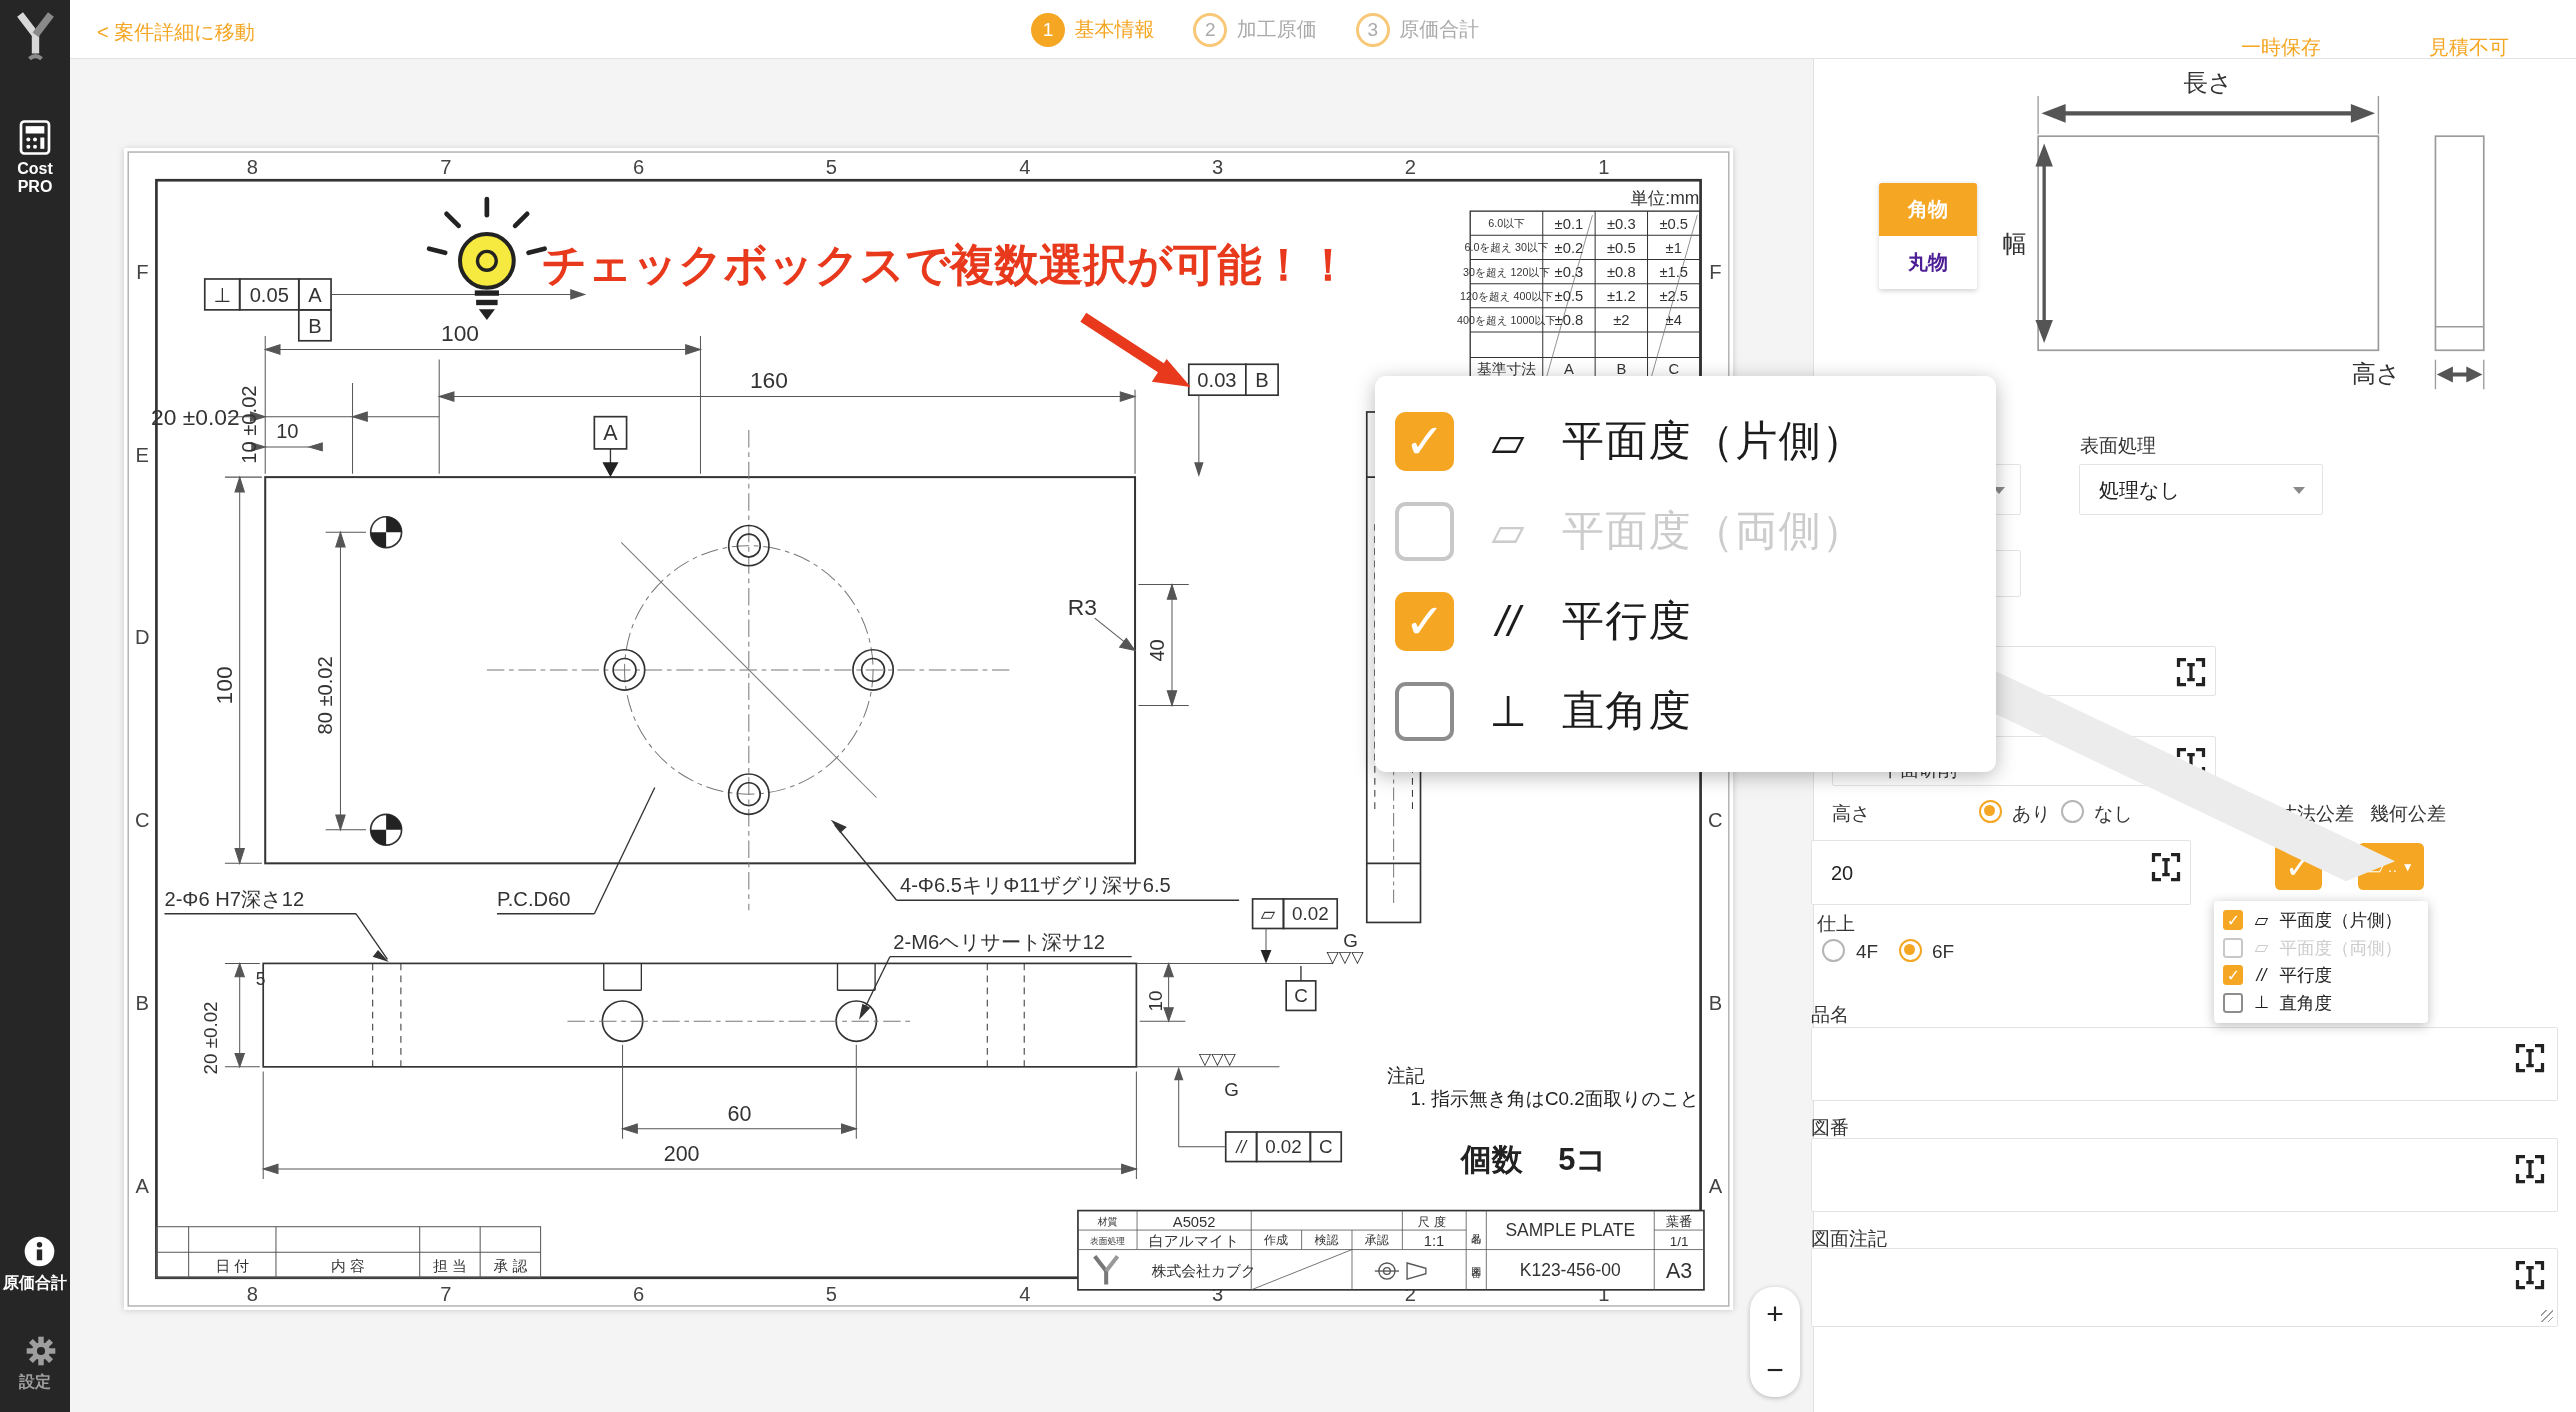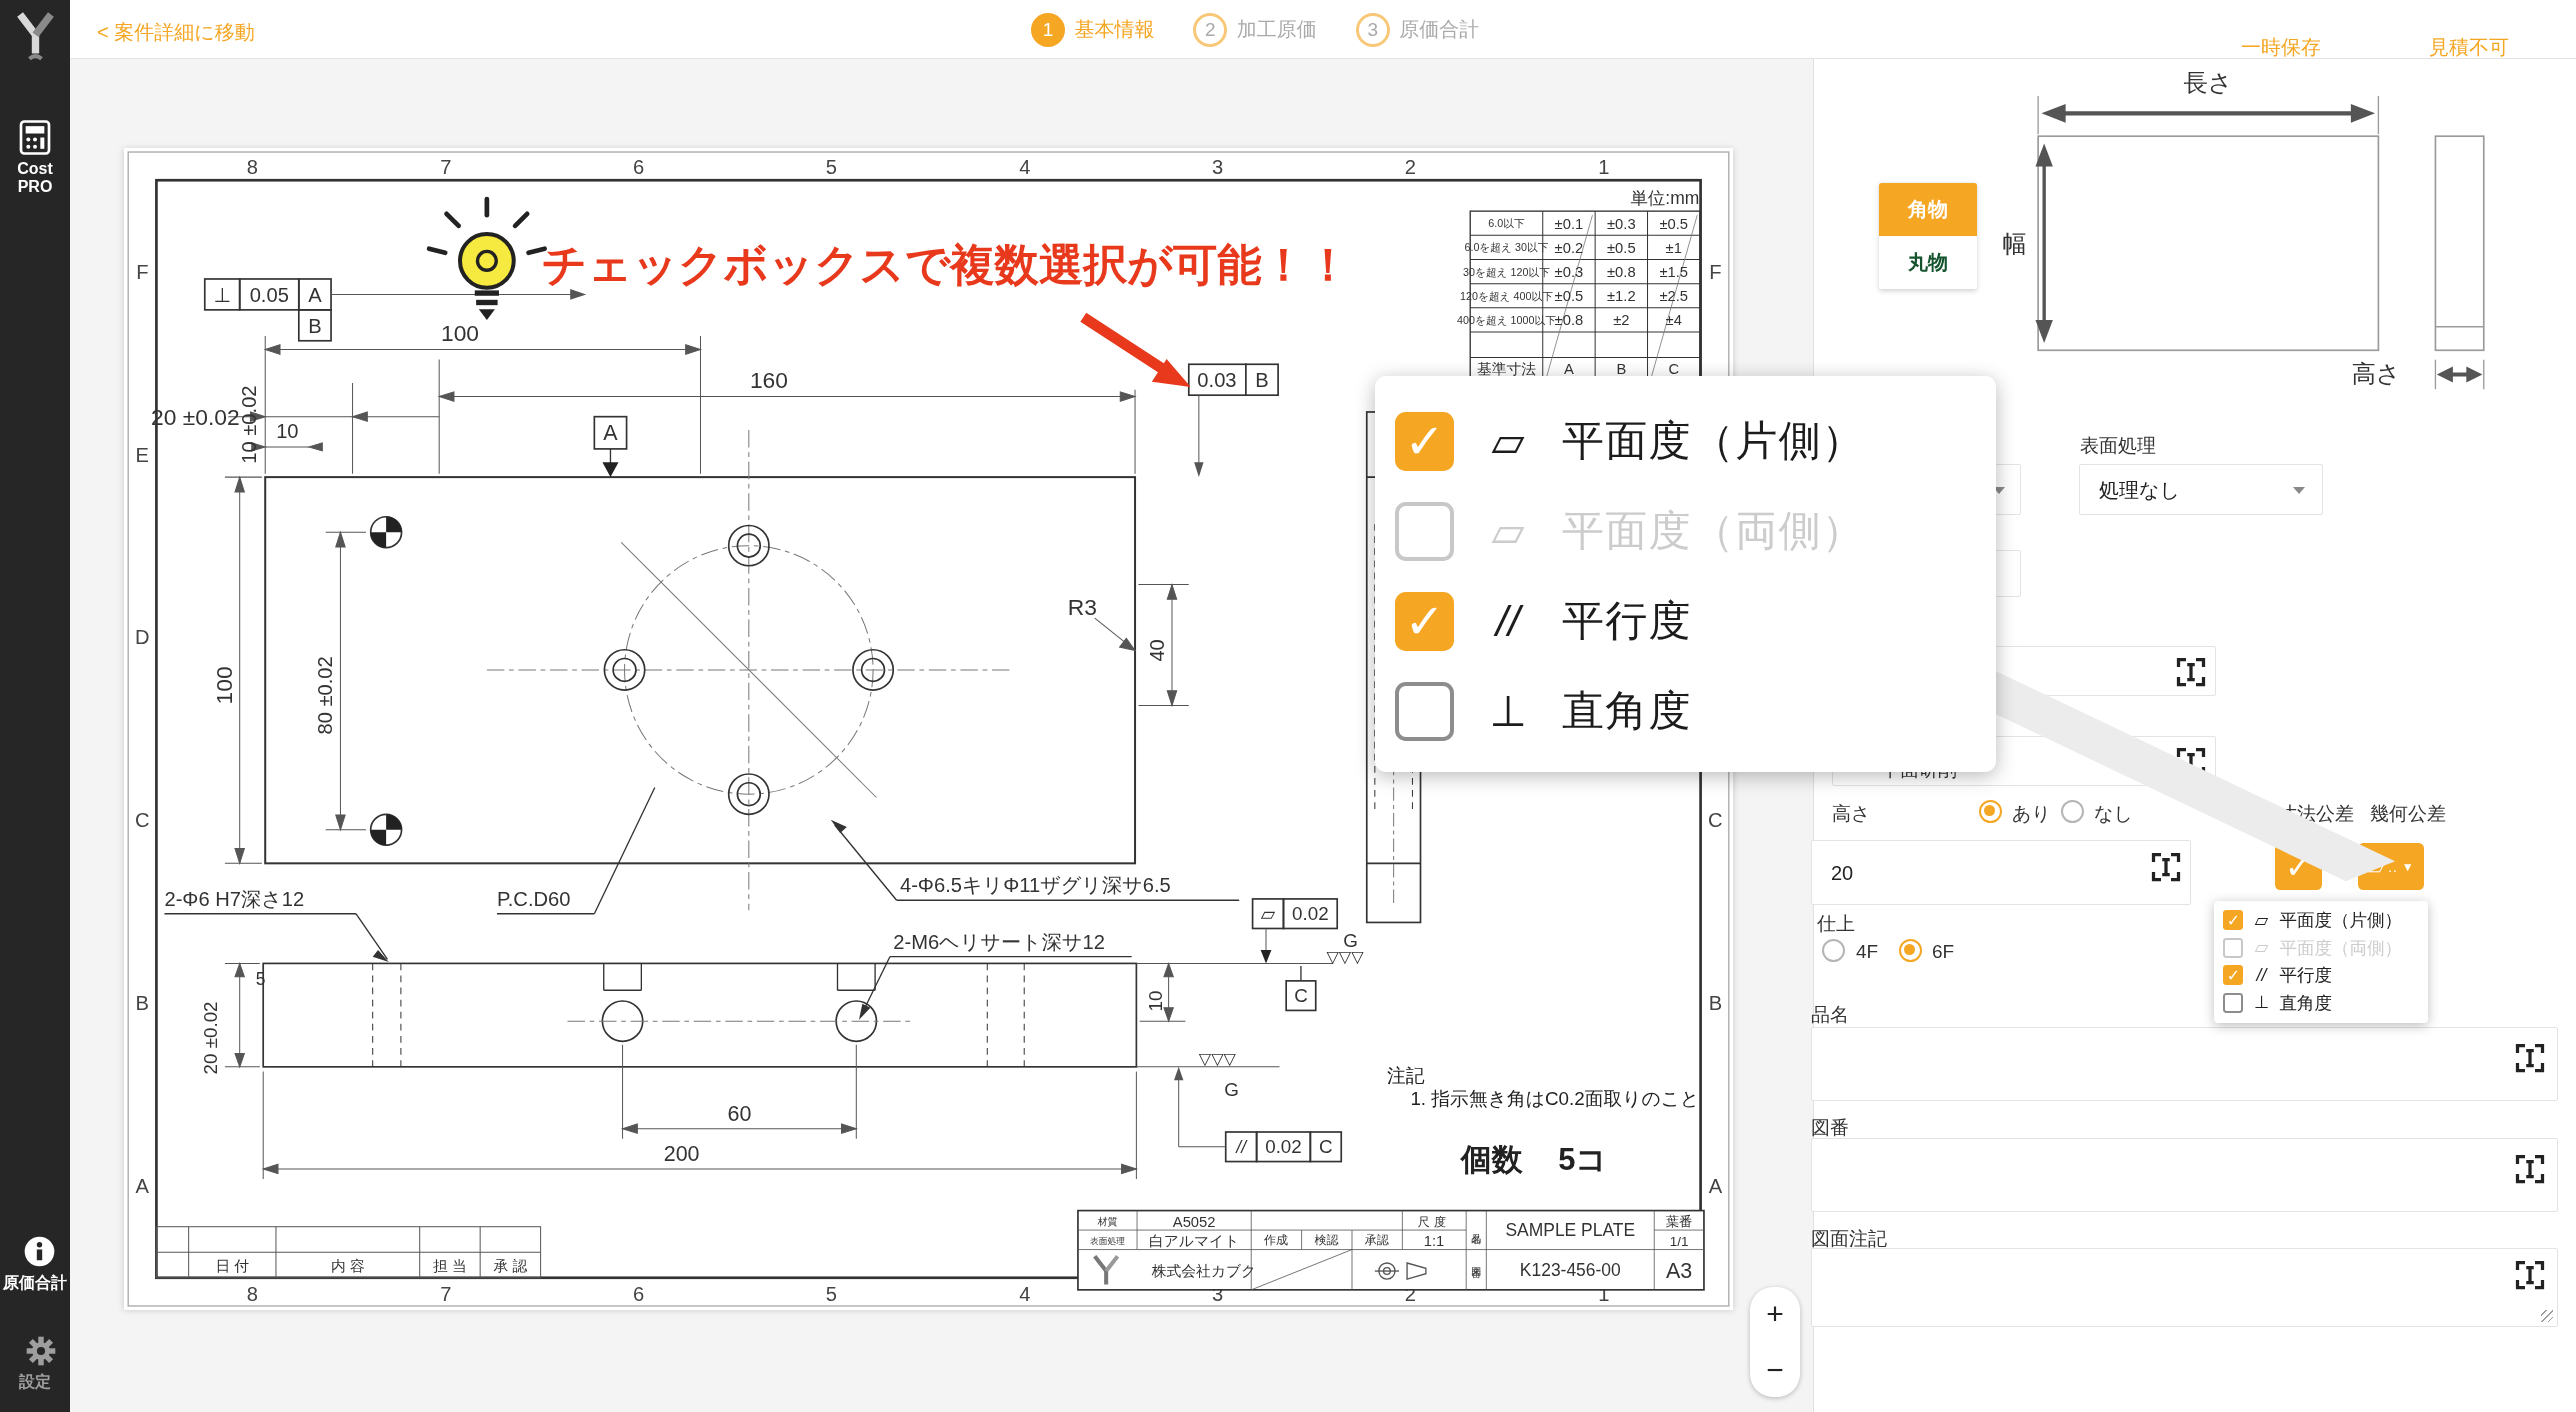--- a/index.html
+++ b/index.html
@@ -54,21 +54,21 @@
   #beam { left:0; top:0; width:2576px; height:1412px; z-index:30; pointer-events:none; }
 
   
   #panel { left:1813px; top:59px; width:763px; height:1353px; background:#fff;
     border-left:1.3px solid #e0e0e0; z-index:5; }
   .shape-card { left:1879px; top:183px; width:98px; height:106px; box-shadow:0 1.3px 5.4px rgba(0,0,0,.18);
     border-radius:2.7px; overflow:hidden; z-index:6; }
   .shape-btn { width:98px; height:53px; display:flex; align-items:center; justify-content:center;
     font-size:20px; font-weight:bold; cursor:pointer; }
   .shape-btn.sel { background:#F5A623; color:#fff; }
-  .shape-btn.unsel { background:#fff; color:#14532d; }
+  .shape-btn.unsel { background:#fff; color:#4c1d95; }
   .fld-label { font-size:19px; color:#333; }
   .input-box { background:#fff; border:1.3px solid #e3e3e3; border-radius:2px; position:absolute; }
   .input-val { font-size:20px; color:#222; position:absolute; left:19px; top:50%; transform:translateY(-50%); }
   .scan { position:absolute; width:30px; height:30px; cursor:pointer; }
   .caret { position:absolute; width:0; height:0; border-left:6px solid transparent;
     border-right:6px solid transparent; border-top:7.4px solid #8a8a8a; }
   .radio { width:23px; height:23px; border-radius:50%; border:2.7px solid #b5b5b5; background:#fff;
     display:inline-block; position:absolute; cursor:pointer; }
   .radio.sel { border-color:#F5A623; }
   .radio.sel::after { content:""; display:block; width:10.8px; height:10.8px; margin:3.4px;

